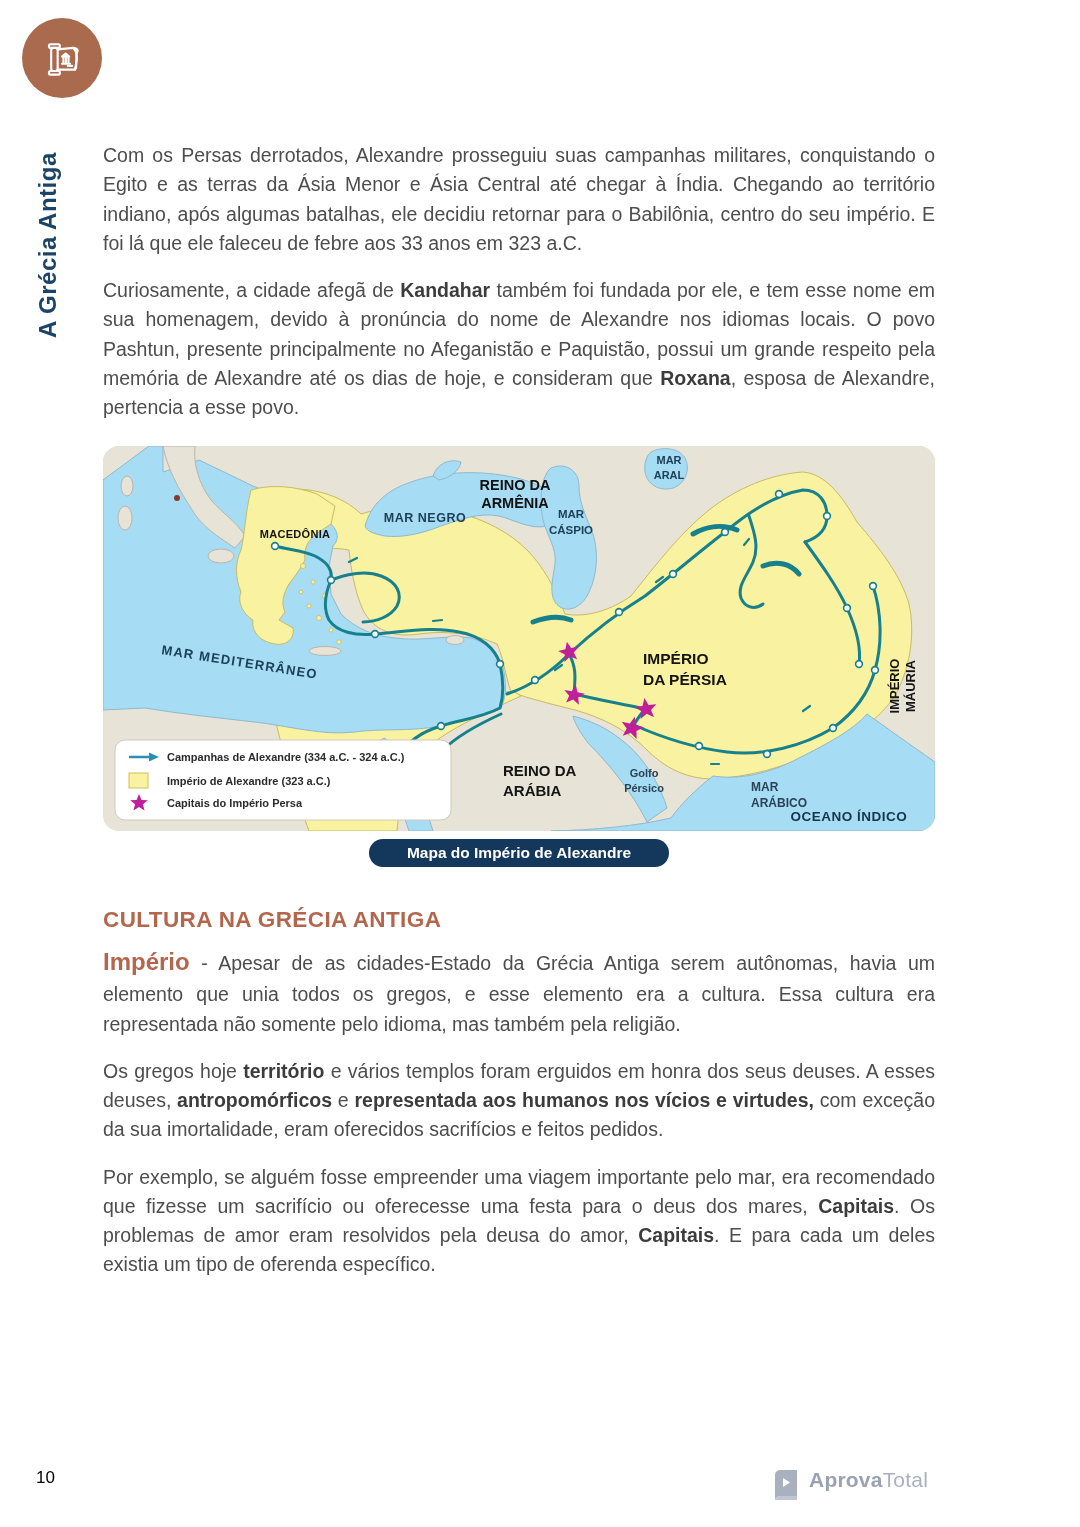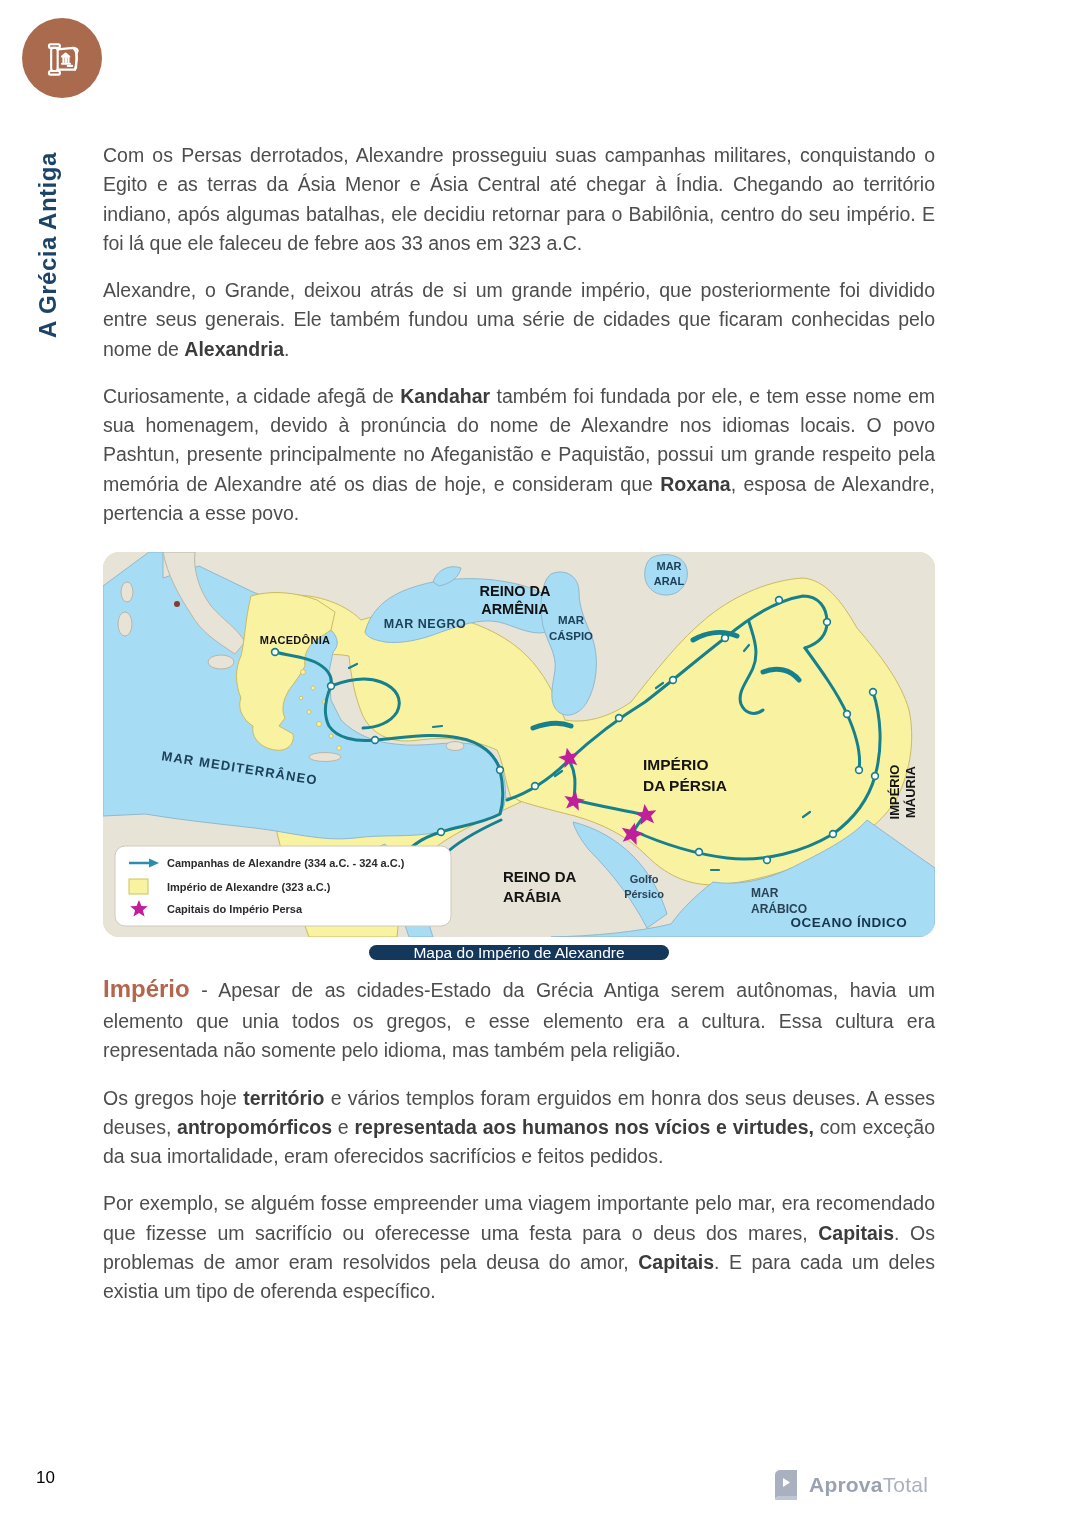--- a/index.html
+++ b/index.html
@@ -12,29 +12,29 @@
   .chapter-title{position:absolute;left:34px;top:128px;height:210px;
         writing-mode:vertical-rl;transform:rotate(180deg);
         font-size:24px;font-weight:bold;color:#1c4468;letter-spacing:.5px;white-space:nowrap;}
   
   .content{position:absolute;left:103px;top:130px;width:832px;}
   .content p{margin:11px 0 18px 0;font-size:19.5px;line-height:1.5;color:#4d4d4d;text-align:justify;}
   .content p strong{color:#3c3c3c;}
   
   .map-figure{margin:24px 0 0 0;width:832px;}
   .map-frame{width:832px;height:385px;border-radius:16px;overflow:hidden;background:#e7e3d7;}
-  .map-caption{margin:8px auto 0 auto;width:300px;height:15px;border-radius:16px;background:#14375c;
-        color:#ffffff;font-size:15.5px;font-weight:normal;display:flex;align-items:center;justify-content:center;}
+  .map-caption{margin:8px auto 0 auto;width:300px;height:28px;border-radius:16px;background:#14375c;
+        color:#ffffff;font-size:15.5px;font-weight:bold;display:flex;align-items:center;justify-content:center;}
   
   .section-heading{margin:40px 0 0 0;font-size:22.5px;font-weight:bold;color:#b4664c;letter-spacing:.4px;}
   .religion{margin-top:24px;}
   .religion .lead{font-size:24px;font-weight:bold;color:#b4664c;}
   
   .page-number{position:absolute;left:36px;top:1468px;font-size:17px;font-weight:normal;color:#000000;}
-  .brand{position:absolute;right:152px;top:1468px;display:flex;align-items:center;gap:8px;}
+  .brand{position:absolute;right:152px;top:1468px;display:flex;align-items:flex-start;gap:8px;}
   .brand-text{font-size:21px;color:#9ba3b5;letter-spacing:.2px;}
   .brand-text .b1{font-weight:bold;color:#99a1b3;}
   .brand-text .b2{font-weight:normal;color:#a9b0c0;}
   svg text{font-family:"Liberation Sans","DejaVu Sans",sans-serif;}
 </style>
 </head>
 <body>
 
 <div class="page">
 
@@ -54,21 +54,20 @@
         <line x1="44" y1="47" x2="50" y2="47"></line>
       </g>
     </svg>
   </div>
 
   <div class="chapter-title">A Grécia Antiga</div>
 
   <div class="content">
 
     <p><span>Com os Persas derrotados, Alexandre prosseguiu suas campanhas militares, conquistando o Egito e as terras da Ásia Menor e Ásia Central até chegar à Índia. Chegando ao território indiano, após algumas batalhas, ele decidiu retornar para o Babilônia, centro do seu império. E foi lá que ele faleceu de febre aos 33 anos em 323 a.C.</span></p>
-    <p><span>Alexandre, o Grande, deixou atrás de si um grande império, que posteriormente foi dividido entre seus generais. Ele também fundou uma série de cidades que ficaram conhecidas pelo nome de </span><strong>Alexandria</strong><span>.</span></p>
     <p><span>Curiosamente, a cidade afegã de </span><strong>Kandahar</strong><span> também foi fundada por ele, e tem esse nome em sua homenagem, devido à pronúncia do nome de Alexandre nos idiomas locais. O povo Pashtun, presente principalmente no Afeganistão e Paquistão, possui um grande respeito pela memória de Alexandre até os dias de hoje, e consideram que </span><strong>Roxana</strong><span>, esposa de Alexandre, pertencia a esse povo.</span></p>
 
     <div class="map-figure">
       <div class="map-frame">
         <svg width="832" height="385" viewBox="0 0 832 385">
           <defs>
             <path id="star" d="M0,-10.5 L2.9,-3.4 L10.4,-3.2 L4.6,1.6 L6.5,8.8 L0,4.6 L-6.5,8.8 L-4.6,1.6 L-10.4,-3.2 L-2.9,-3.4 Z"></path>
           </defs>
 
           <rect x="0" y="0" width="832" height="385" fill="#e7e3d7"></rect>
@@ -204,20 +203,21 @@
             <g>
               <use href="#star" transform="translate(24,63) scale(0.85)" fill="#bf1f9b"></use>
               <text x="52" y="67" font-size="11" font-weight="600" fill="#2b2b2b">Capitais do Império Persa</text>
             </g>
           </g>
         </svg>
       </div>
       <div class="map-caption">Mapa do Império de Alexandre</div>
     </div>
 
+    <h2 class="section-heading">CULTURA NA GRÉCIA ANTIGA</h2>
 
     <p class="religion"><span class="lead">Império</span><span><span> - Apesar de as cidades-Estado da Grécia Antiga serem autônomas, havia um elemento que unia todos os gregos, e esse elemento era a cultura. Essa cultura era representada não somente pelo idioma, mas também pela religião.</span></span></p>
 
     <p><span>Os gregos hoje </span><strong>território</strong><span> e vários templos foram erguidos em honra dos seus deuses. A esses deuses, </span><strong>antropomórficos</strong><span> e </span><strong>representada aos humanos nos vícios e virtudes,</strong><span> com exceção da sua imortalidade, eram oferecidos sacrifícios e feitos pedidos.</span></p>
     <p><span>Por exemplo, se alguém fosse empreender uma viagem importante pelo mar, era recomendado que fizesse um sacrifício ou oferecesse uma festa para o deus dos mares, </span><strong>Capitais</strong><span>. Os problemas de amor eram resolvidos pela deusa do amor, </span><strong>Capitais</strong><span>. E para cada um deles existia um tipo de oferenda específico.</span></p>
   </div>
 
   <div class="page-number">10</div>
   <div class="brand">
     <svg width="30" height="34" viewBox="0 0 30 34">

